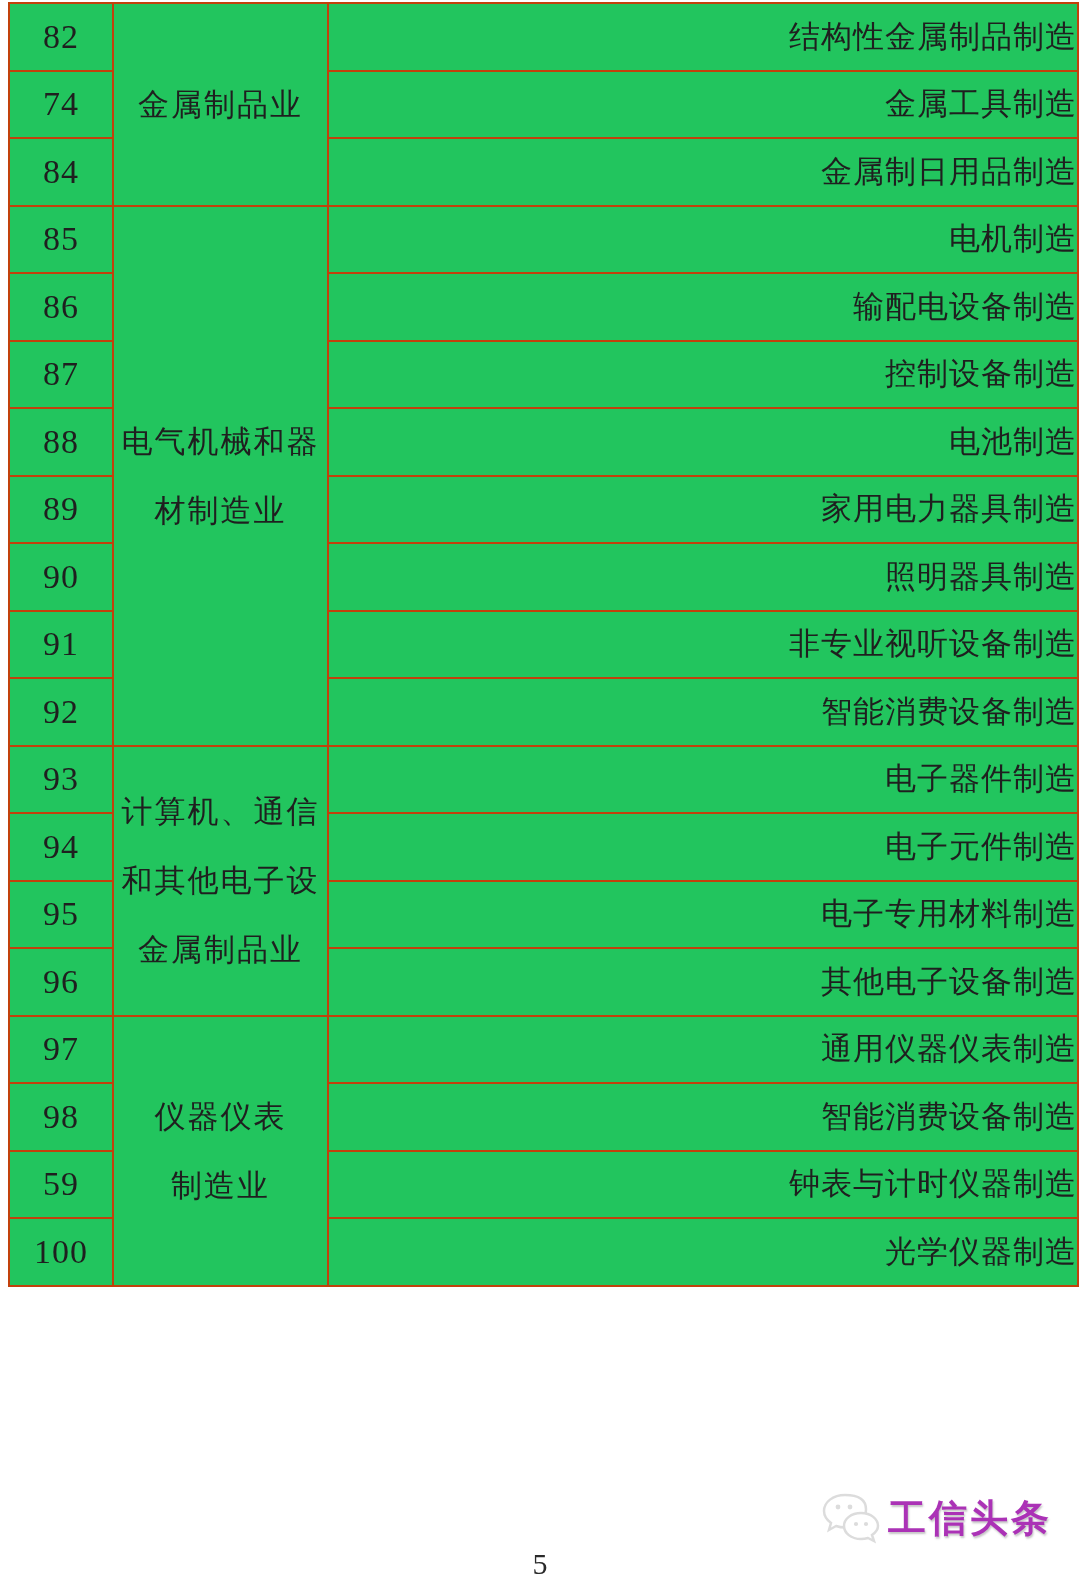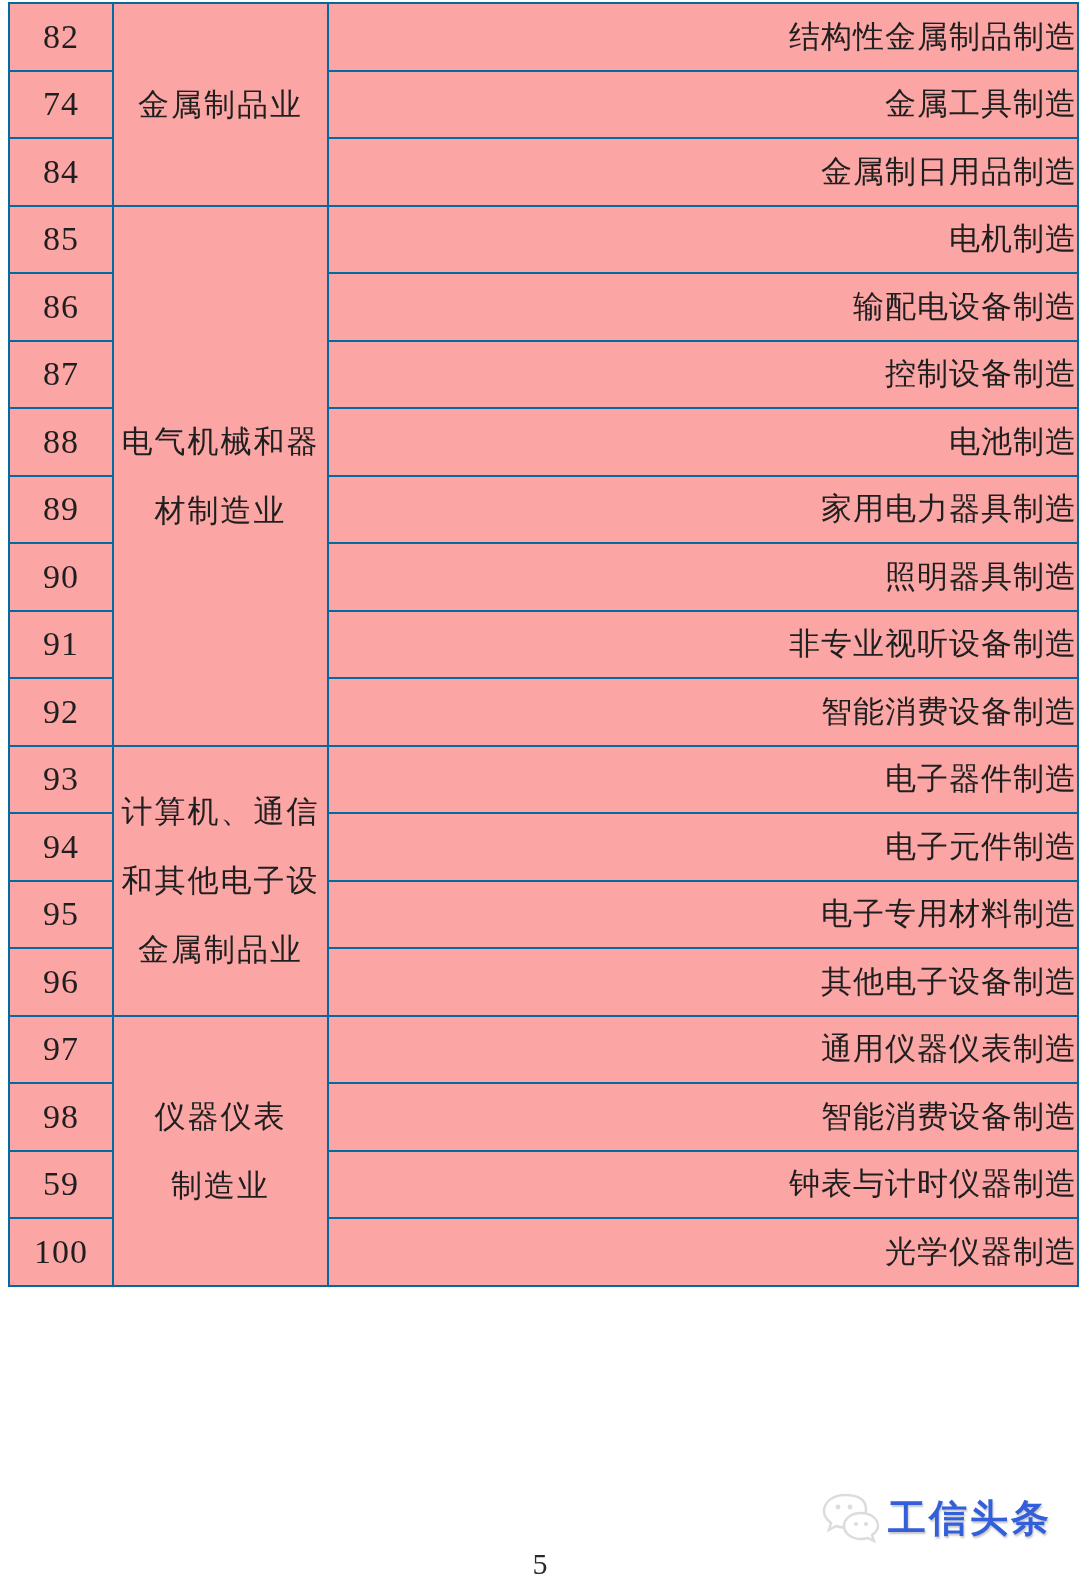--- a/index.html
+++ b/index.html
@@ -17,22 +17,22 @@
   }
   table.industry-table {
     position: absolute;
     left: 8px;
     top: 2px;
     border-collapse: collapse;
     table-layout: fixed;
     width: 1069px;
   }
   table.industry-table td {
-    border: 2px solid #0369a1;
-    background: #fca5a5;
+    border: 2px solid #c2410c;
+    background: #22c55e;
   }
   td.num-cell {
     width: 104px;
     height: 67.5px;
     text-align: center;
     vertical-align: middle;
     font-size: 34px;
     letter-spacing: 1px;
   }
   td.cat-cell {
@@ -75,21 +75,21 @@
     gap: 6px;
     opacity: 0.9;
   }
   .wm-icon { display: inline-block; width: 62px; height: 54px; }
   .wm-icon svg { display: block; }
   .wm-text {
     font-family: "Liberation Sans", "DejaVu Sans", sans-serif;
     font-weight: bold;
     font-size: 38px;
     letter-spacing: 3px;
-    color: #1d4ed8;
+    color: #a21caf;
     text-shadow: 1px 2px 2px rgba(140,140,140,0.55);
     white-space: nowrap;
   }
 </style>
 </head>
 <body>
 
 <div class="page">
 
   <table class="industry-table">

